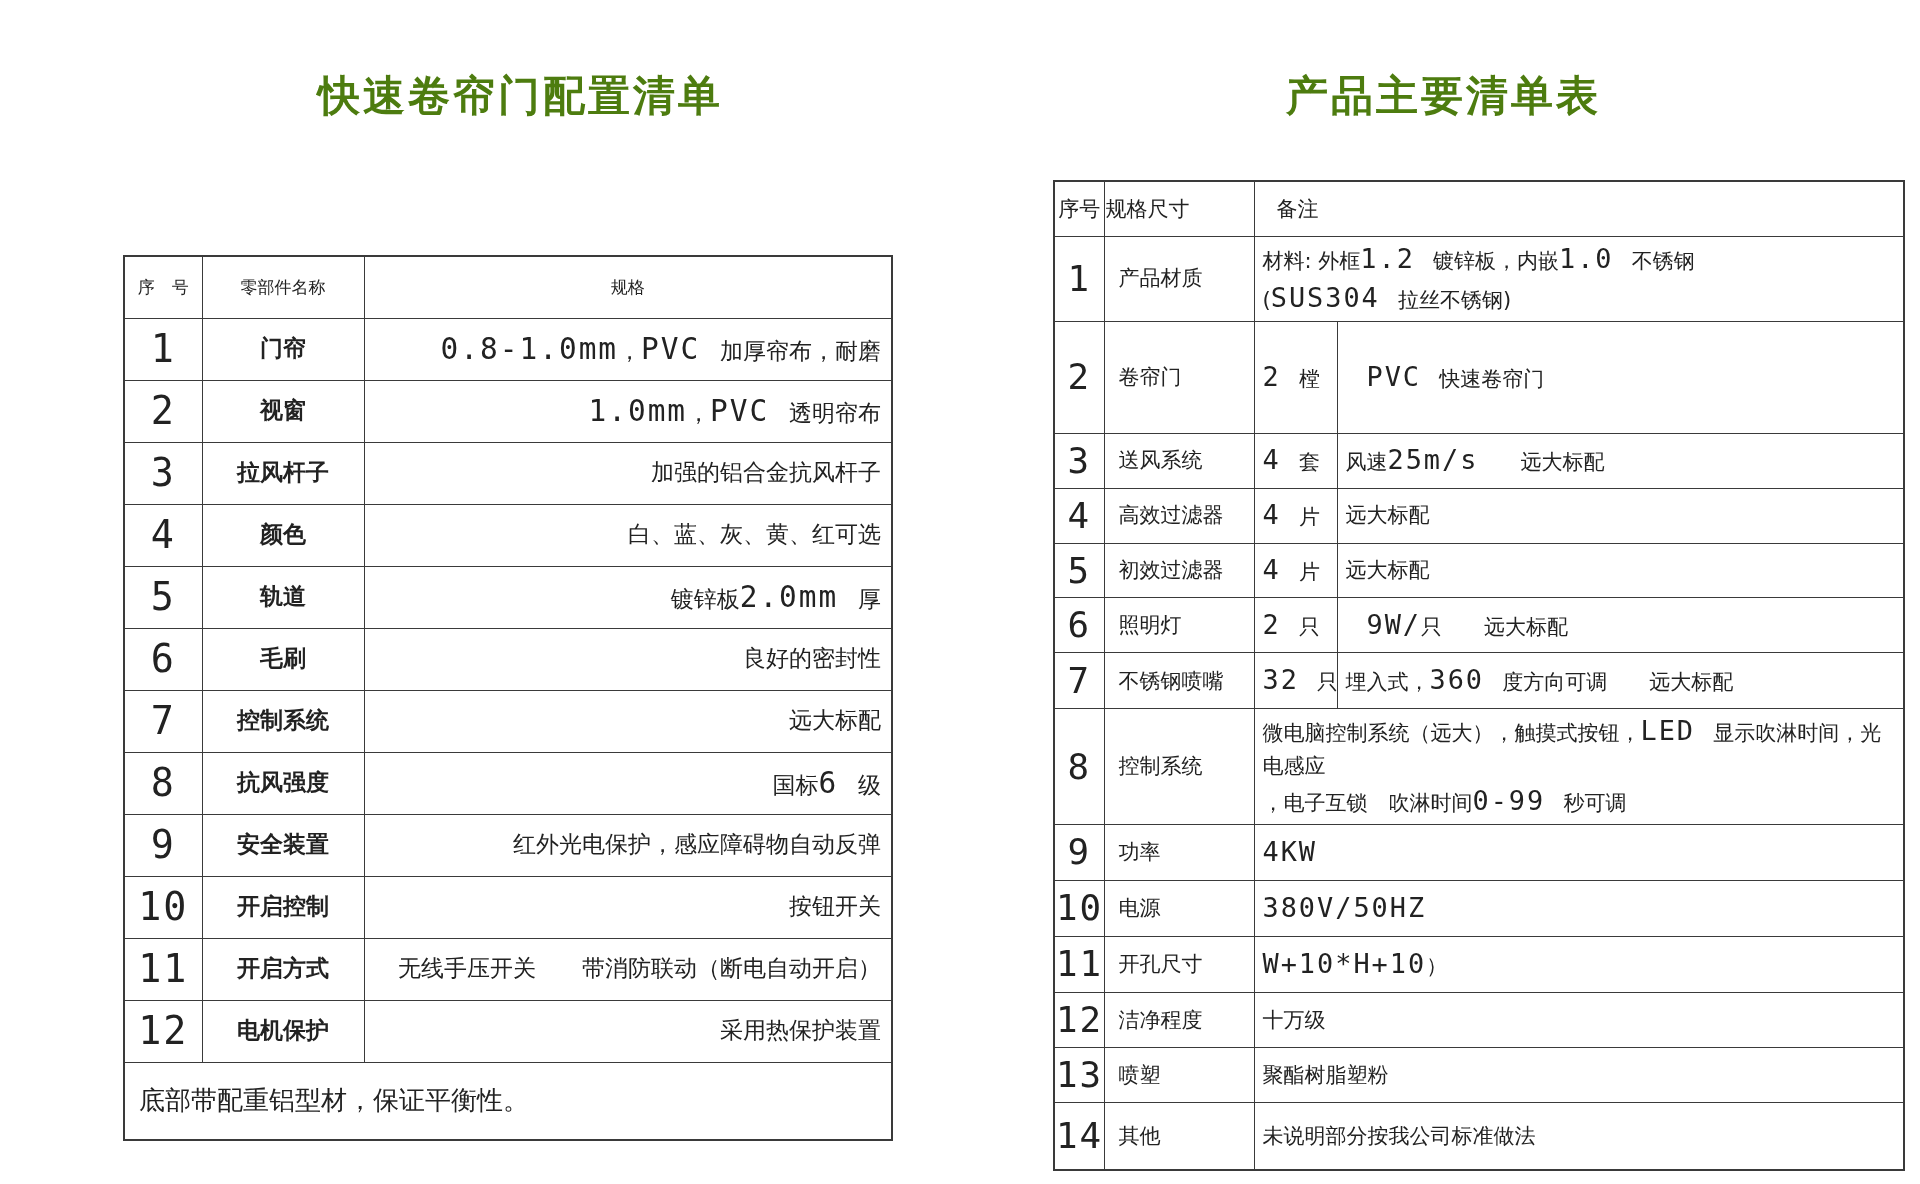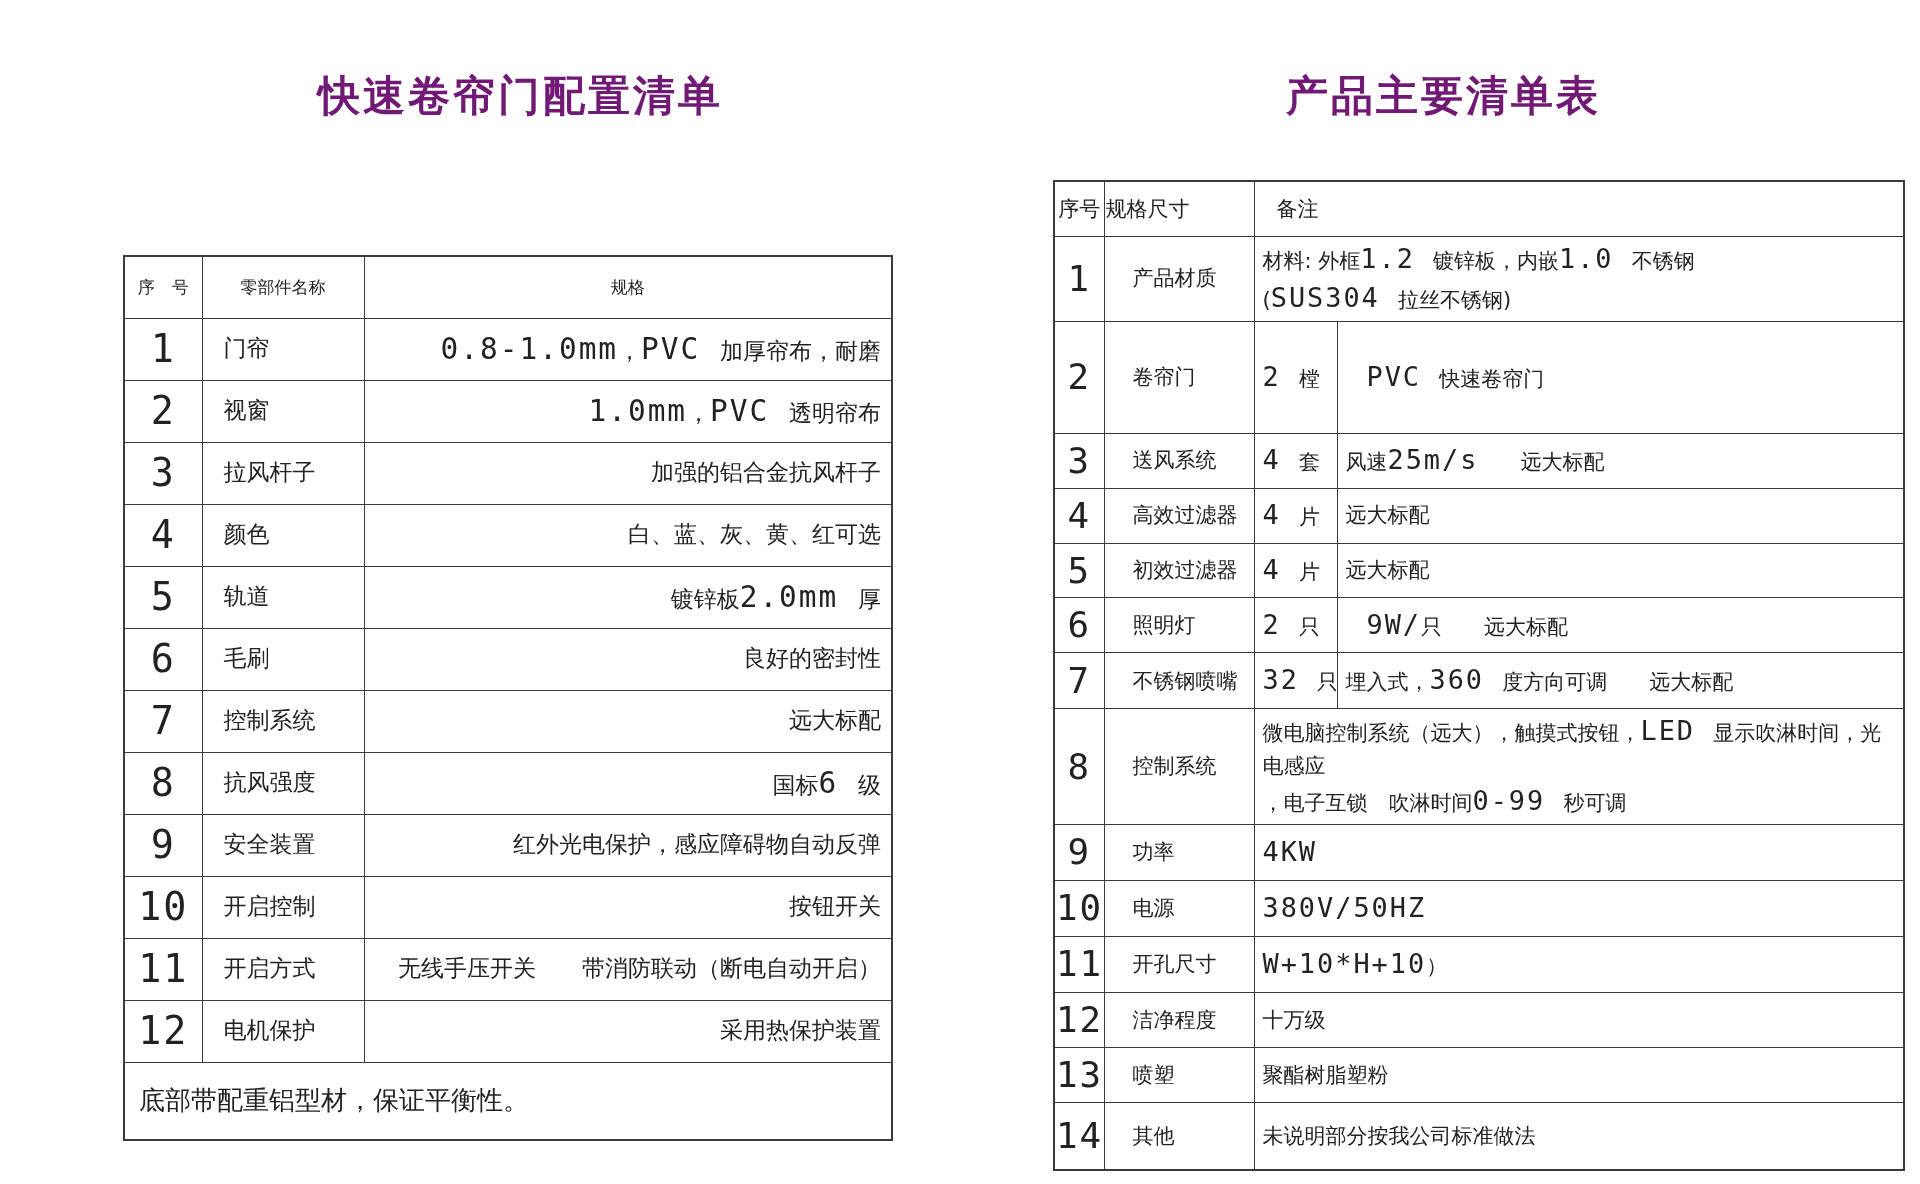--- a/index.html
+++ b/index.html
@@ -15,21 +15,21 @@
     color:var(--ink);
     font-family:"DejaVu Sans",sans-serif;
     overflow:hidden;
   }
   .title{
     position:absolute;
     font-family:"Liberation Sans",sans-serif;
     font-size:42px;
     font-weight:700;
     letter-spacing:3px;
-    color:#701a75;
+    color:#4d7c0f;
     white-space:nowrap;
   }
   #lt-title{left:318px;top:68px;}
   #rt-title{left:1286px;top:68px;}
 
   table{
     position:absolute;
     border-collapse:collapse;
     table-layout:fixed;
     border:2px solid var(--line);
@@ -55,41 +55,41 @@
   #left-table tr{height:62px;}
   #left-table tr:last-child{height:78px;}
   #left-table th{font-size:17px;text-align:center;white-space:nowrap;}
   #left-table td{font-size:23px;}
   #left-table td.no{
     text-align:center;
     font-family:"DejaVu Sans Mono",monospace;
     font-size:30px;
     letter-spacing:1px;
   }
-  #left-table td.name{padding:0 21px;}
+  #left-table td.name{text-align:center;padding:0 21px;font-weight:bold;}
   #left-table td.spec{text-align:right;padding:2px 10px;white-space:normal;}
   #left-table td.footnote{
     text-align:left;
     font-size:26px;
     padding:4px 14px;
   }
 
   
   #right-table{left:1053px;top:180px;width:852px;}
   #right-table th{font-size:21px;white-space:nowrap;}
   #right-table th.c0{text-align:center;}
   #right-table th.c1{text-align:left;}
   #right-table th.c2{text-align:left;padding-left:22px;}
   #right-table td{font-size:21px;}
   #right-table td.no{
     text-align:center;
     font-family:"DejaVu Sans Mono",monospace;
     font-size:28px;
   }
-  #right-table td.name{text-align:left;padding:0 6px 0 28px;}
+  #right-table td.name{text-align:left;padding:0 6px 0 14px;}
   #right-table td.qty{text-align:left;padding:0 2px 0 8px;white-space:nowrap;}
   #right-table td.remark{text-align:left;padding:3px 10px 3px 8px;white-space:normal;}
   #right-table tr:nth-child(1){height:55px;}
   #right-table tr:nth-child(2){height:85px;}
   #right-table tr:nth-child(3){height:112px;}
   #right-table tr:nth-child(4){height:55px;}
   #right-table tr:nth-child(5){height:55px;}
   #right-table tr:nth-child(6){height:53px;}
   #right-table tr:nth-child(7){height:47px;}
   #right-table tr:nth-child(8){height:56px;}

